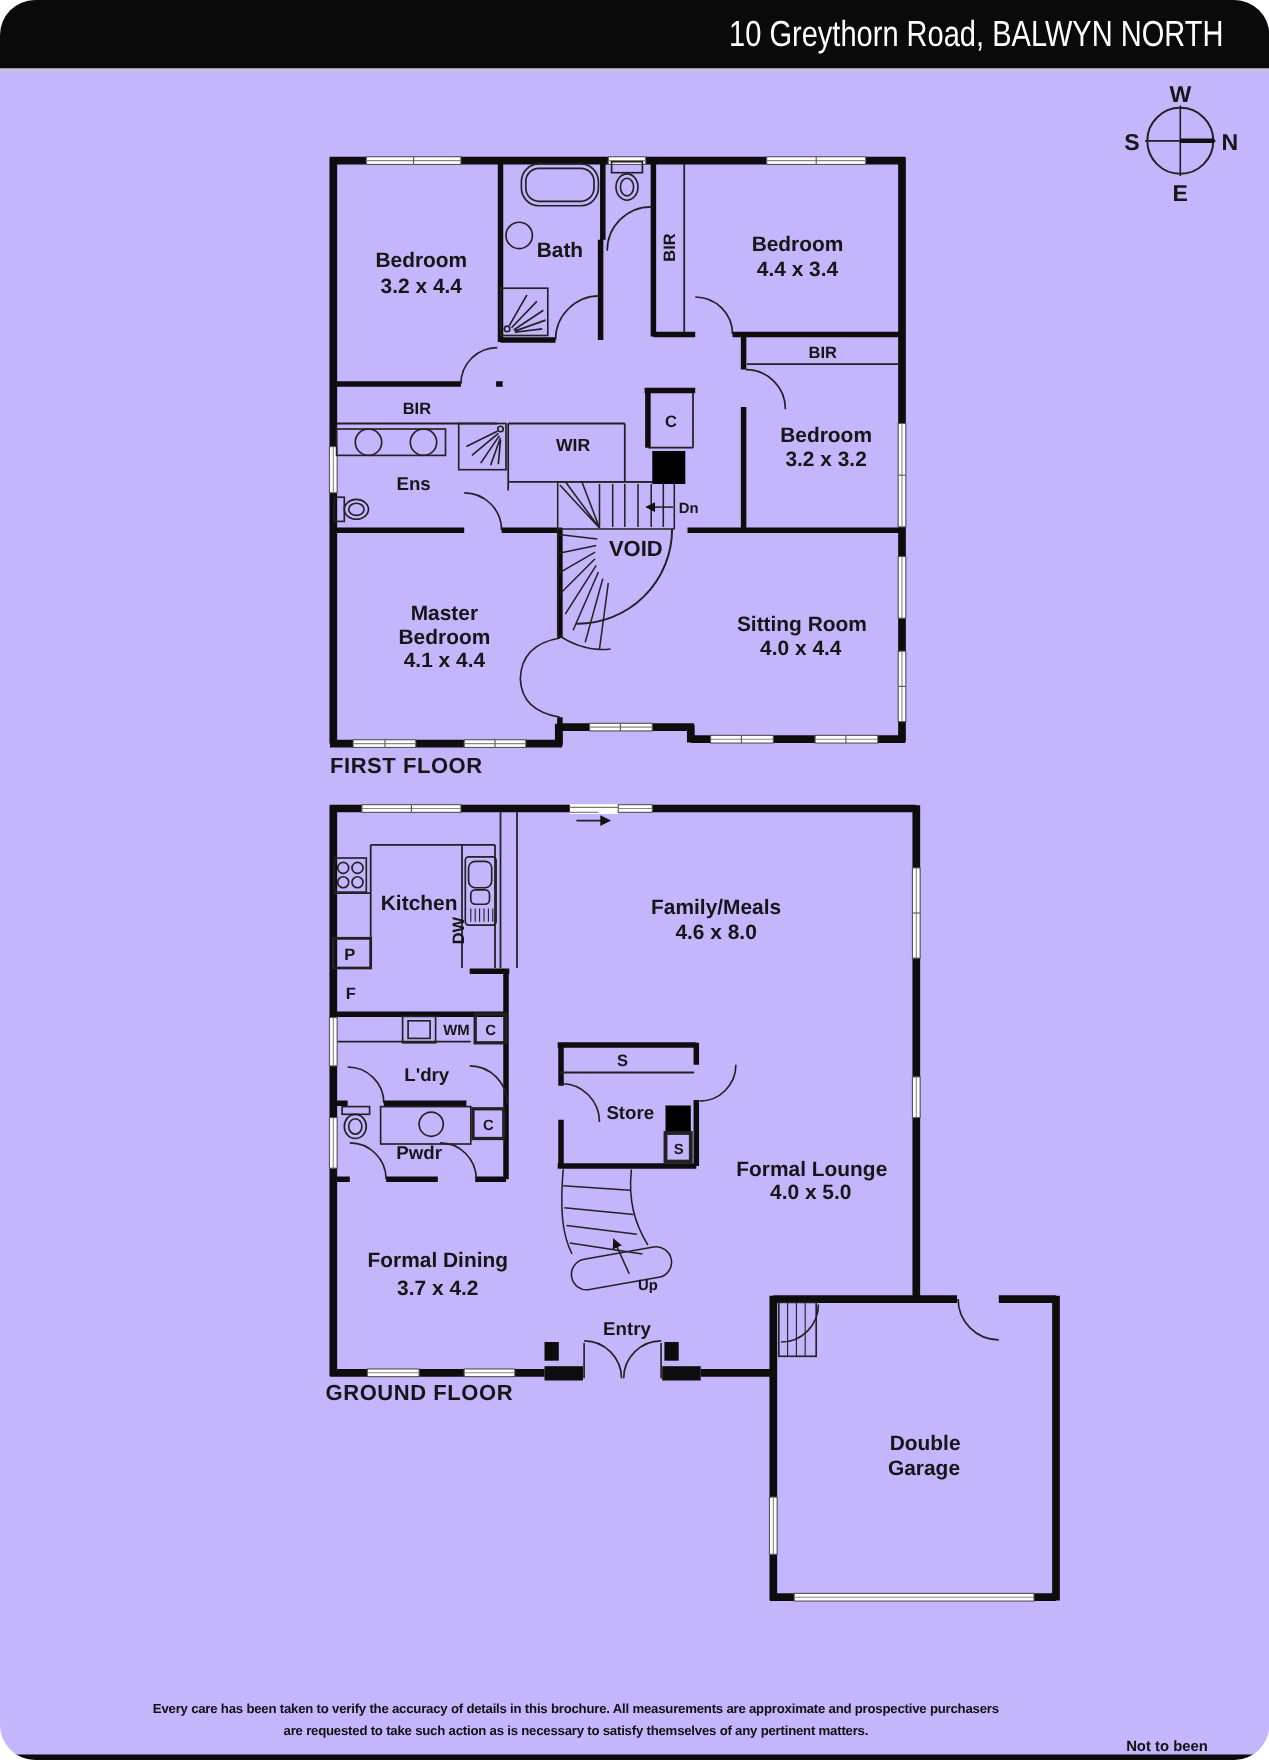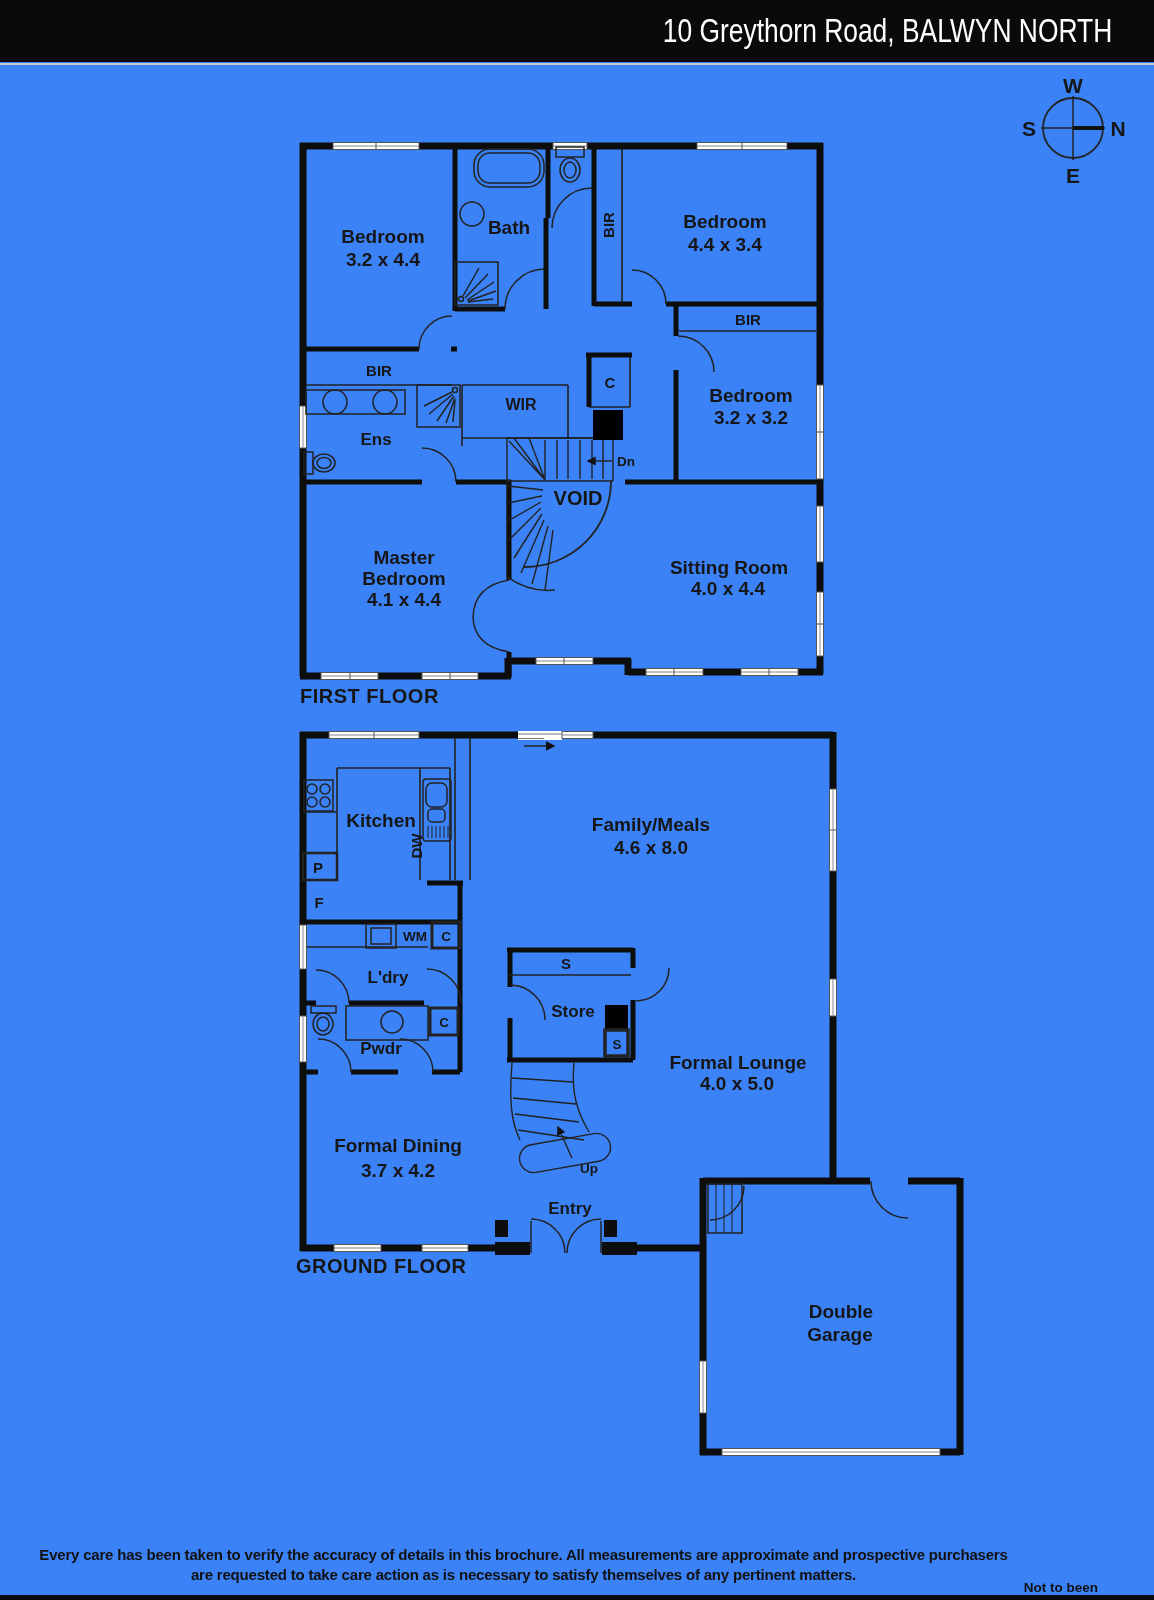--- a/index.html
+++ b/index.html
@@ -1,21 +1,21 @@
 <!DOCTYPE html>
 <html><head>
 <meta charset="utf-8">
 <style>
   html,body{margin:0;padding:0;background:#fff;width:1154px;height:1600px;position:relative;font-family:"Liberation Sans",sans-serif;}
-  .page{position:absolute;inset:0;width:1154px;height:1600px;overflow:hidden;background:#3b82f6;}
+  .page{position:absolute;inset:0;width:1154px;height:1600px;overflow:hidden;background:#c4b5fd;border-radius:32px;}
   .header-bar{position:absolute;left:0;top:0;width:1154px;height:62px;background:#0a0a0a;display:flex;align-items:center;justify-content:flex-end;}
   .header-bar .title{color:#fff;font-size:33px;font-weight:400;padding-right:52px;white-space:nowrap;transform:scaleX(.80);transform-origin:right center;letter-spacing:0px;}
   .header-rule{position:absolute;left:0;top:63px;width:1154px;height:2px;background:#c9c9c9;}
   .plan-svg{position:absolute;left:0;top:0;}
-  .footer-line{position:absolute;left:0;width:1047px;text-align:center;color:#111;font-weight:700;font-size:15px;letter-spacing:-0.2px;}
+  .footer-line{position:absolute;left:0;width:1047px;text-align:center;color:#111;font-weight:700;font-size:12px;letter-spacing:-0.2px;}
   .footer-l1{top:1546px;}
   .footer-l2{top:1566px;}
   .scale-note{position:absolute;right:56px;top:1580px;color:#111;font-weight:700;font-size:13.5px;}
   .bottom-bar{position:absolute;left:0;bottom:0;width:1154px;height:5px;background:#0a0a0a;}
   
   text{font-family:"Liberation Sans",sans-serif;fill:#161616;}
   .room{font-size:19px;font-weight:700;text-anchor:middle;}
   .small{font-size:15px;font-weight:700;text-anchor:middle;}
   .tiny{font-size:13.5px;font-weight:700;text-anchor:middle;}
   .void{font-size:20px;font-weight:700;text-anchor:middle;}
@@ -294,17 +294,17 @@
       <text class="room" x="398" y="1177">3.7 x 4.2</text>
       <text class="tiny" x="580" y="1173" style="text-anchor:start">Up</text>
       <text class="room" x="570" y="1214" style="font-size:17px">Entry</text>
       <text class="room" x="841" y="1318">Double</text>
       <text class="room" x="840" y="1341">Garage</text>
       <text class="floorlbl" x="296" y="1273">GROUND FLOOR</text>
     </g>
   </svg>
 
   <div class="footer-line footer-l1">Every care has been taken to verify the accuracy of details in this brochure.  All measurements are approximate and prospective purchasers</div>
-  <div class="footer-line footer-l2">are requested to take care action as is necessary to satisfy themselves of any pertinent matters.</div>
+  <div class="footer-line footer-l2">are requested to take such action as is necessary to satisfy themselves of any pertinent matters.</div>
   <div class="scale-note">Not to been</div>
   <div class="bottom-bar"></div>
 
 </div>
 
 </body></html>

